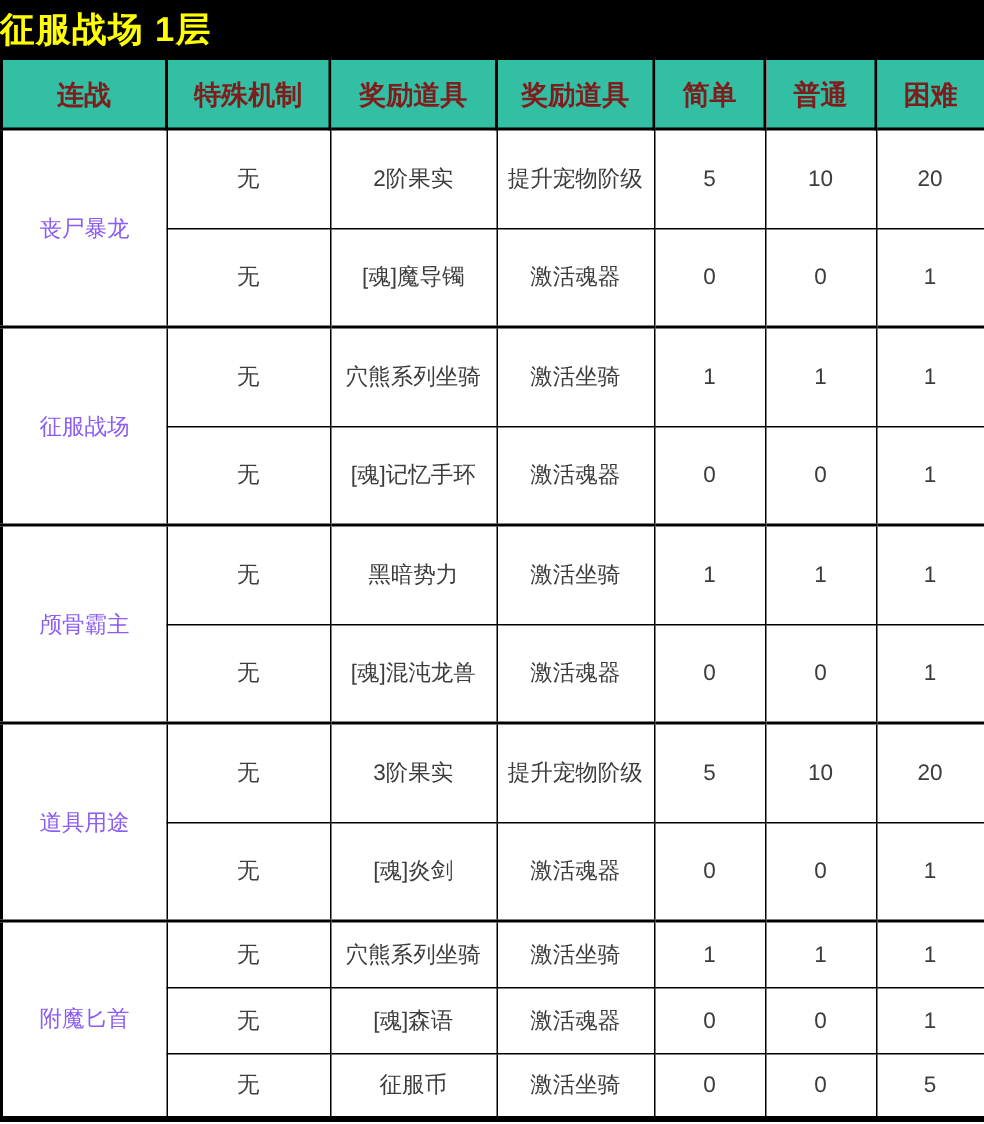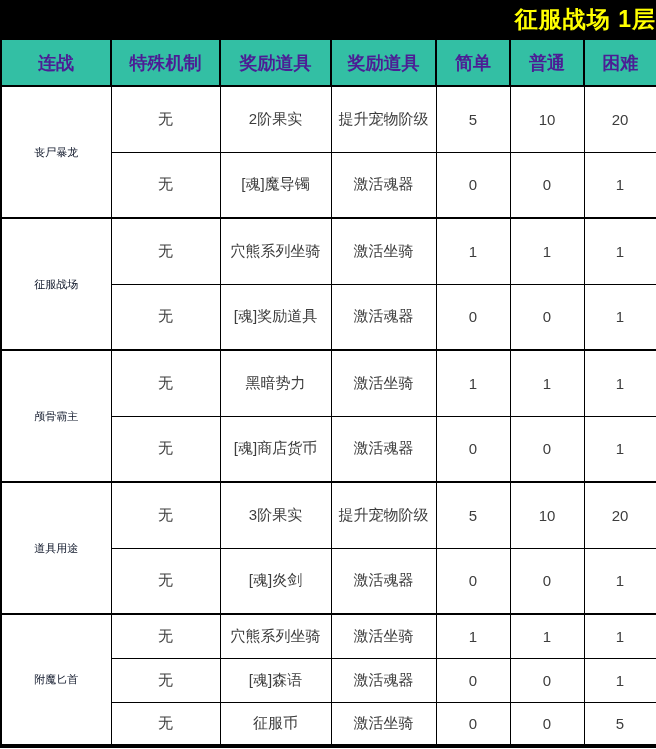--- a/index.html
+++ b/index.html
@@ -11,21 +11,21 @@
   .page {
     width: 656px;
     box-sizing: border-box;
   }
   .title-bar {
     width: 656px;
     height: 38px;
     background: #000000;
     display: flex;
     align-items: center;
-    justify-content: flex-end;
+    justify-content: flex-start;
   }
   .title-bar .title-text {
     color: #ffff00;
     font-size: 23px;
     font-weight: bold;
     letter-spacing: 1px;
   }
   table.reward-table {
     width: 656px;
     border-collapse: collapse;
@@ -39,21 +39,21 @@
     text-align: center;
     vertical-align: middle;
     padding: 0 2px;
     overflow: hidden;
   }
   thead tr {
     height: 47px;
   }
   thead th {
     background: #33bfa4;
-    color: #4c1d95;
+    color: #7f1d1d;
     font-size: 18px;
     font-weight: bold;
     border: 2px solid #000000;
   }
   tbody td {
     background: #ffffff;
     color: #3d3d3d;
     font-size: 15px;
     font-weight: normal;
     border: 1px solid #000000;
@@ -61,22 +61,22 @@
   tbody tr {
     height: 66px;
   }
   tbody tr:nth-child(n+9) {
     height: 44px;
   }
   tbody tr.section-start td {
     border-top: 2px solid #000000;
   }
   td.boss-cell {
-    font-size: 11px;
-    color: #0f172a;
+    font-size: 15px;
+    color: #8b5cf6;
   }
 </style>
 </head>
 <body>
 
 <div class="page">
   <div class="title-bar">
     <span class="title-text">征服战场 1层</span>
   </div>
 
@@ -123,38 +123,38 @@
           <td rowspan="2" class="boss-cell">征服战场</td>
           <td>无</td>
           <td>穴熊系列坐骑</td>
           <td>激活坐骑</td>
           <td>1</td>
           <td>1</td>
           <td>1</td>
         </tr>
         <tr>
           <td>无</td>
-          <td>[魂]奖励道具</td>
+          <td>[魂]记忆手环</td>
           <td>激活魂器</td>
           <td>0</td>
           <td>0</td>
           <td>1</td>
         </tr>
         <tr class="section-start">
           <td rowspan="2" class="boss-cell">颅骨霸主</td>
           <td>无</td>
           <td>黑暗势力</td>
           <td>激活坐骑</td>
           <td>1</td>
           <td>1</td>
           <td>1</td>
         </tr>
         <tr>
           <td>无</td>
-          <td>[魂]商店货币</td>
+          <td>[魂]混沌龙兽</td>
           <td>激活魂器</td>
           <td>0</td>
           <td>0</td>
           <td>1</td>
         </tr>
         <tr class="section-start">
           <td rowspan="2" class="boss-cell">道具用途</td>
           <td>无</td>
           <td>3阶果实</td>
           <td>提升宠物阶级</td>

